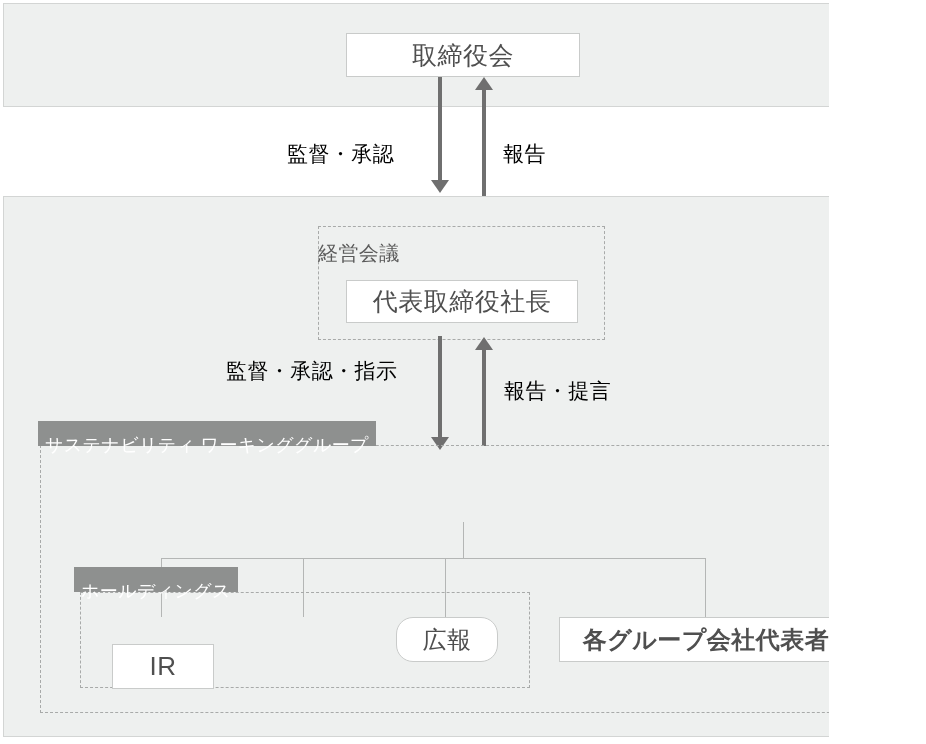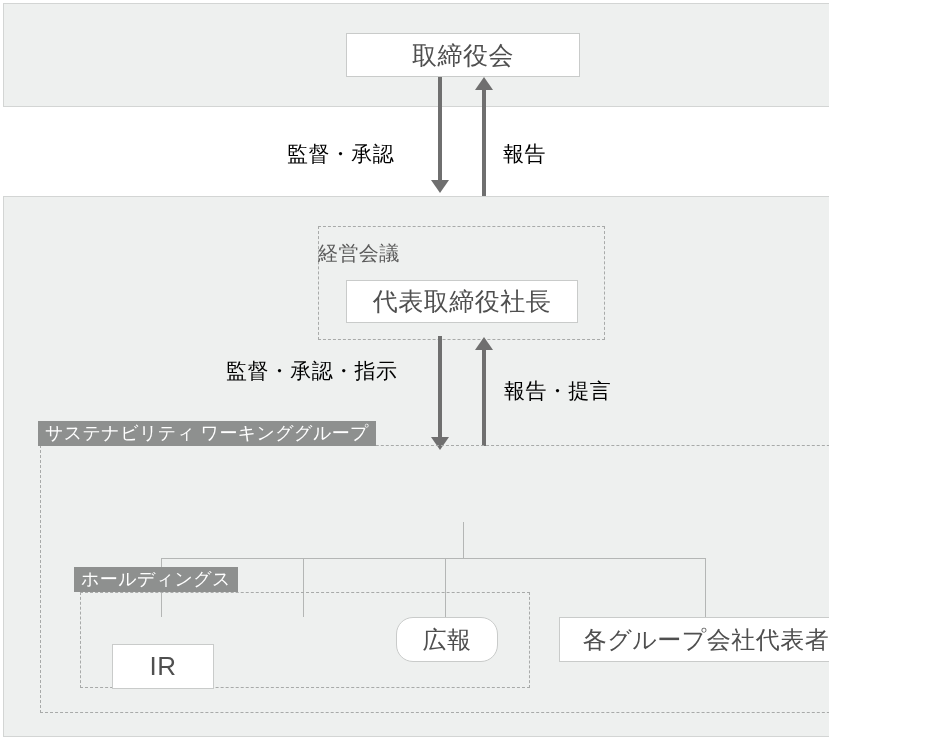--- a/index.html
+++ b/index.html
@@ -42,21 +42,21 @@
     letter-spacing: 0.02em;
     white-space: nowrap;
   }
 
   #node-board      { left: 346px; top: 33px;  width: 234px; height: 44px; font-size: 25px; }
   #node-president  { left: 346px; top: 280px; width: 232px; height: 43px; font-size: 25px; }
   #node-officer    { left: 202px; top: 478px; width: 522px; height: 44px; font-size: 24px; }
   #node-ir         { left: 112px; top: 644px; width: 102px; height: 45px; font-size: 26px; }
   #node-hr         { left: 254px; top: 617px; width: 102px; height: 45px; font-size: 24px; }
   #node-pr         { left: 396px; top: 617px; width: 102px; height: 45px; font-size: 24px; border-radius: 17px; }
-  #node-groupco    { left: 559px; top: 617px; width: 294px; height: 45px; font-size: 24px; }
+  #node-groupco    { left: 559px; top: 617px; width: 294px; height: 45px; font-size: 24px; font-weight: bold; }
 
   
   .dashbox {
     position: absolute;
     border: 1px dashed #a8aaa9;
     box-sizing: border-box;
     background: transparent;
   }
   #dash-mgmt     { left: 318px; top: 226px; width: 287px; height: 114px; }
   #dash-wg       { left: 40px;  top: 445px; width: 850px; height: 268px; }
@@ -73,21 +73,21 @@
   #cap-mgmt { left: 318px; top: 240px; width: 287px; text-align: left; }
 
   
   .ribbon {
     position: absolute;
     background: #8e908f;
     color: #ffffff;
     font-size: 18px;
     line-height: 25px;
     height: 25px;
-    padding: 0 7px;
+    padding: 12px 7px;
     box-sizing: border-box;
     white-space: nowrap;
     letter-spacing: 0.02em;
   }
   #ribbon-wg       { left: 38px; top: 421px; }
   #ribbon-holdings { left: 74px; top: 567px; }
 
   
   .arrow-line {
     position: absolute;

